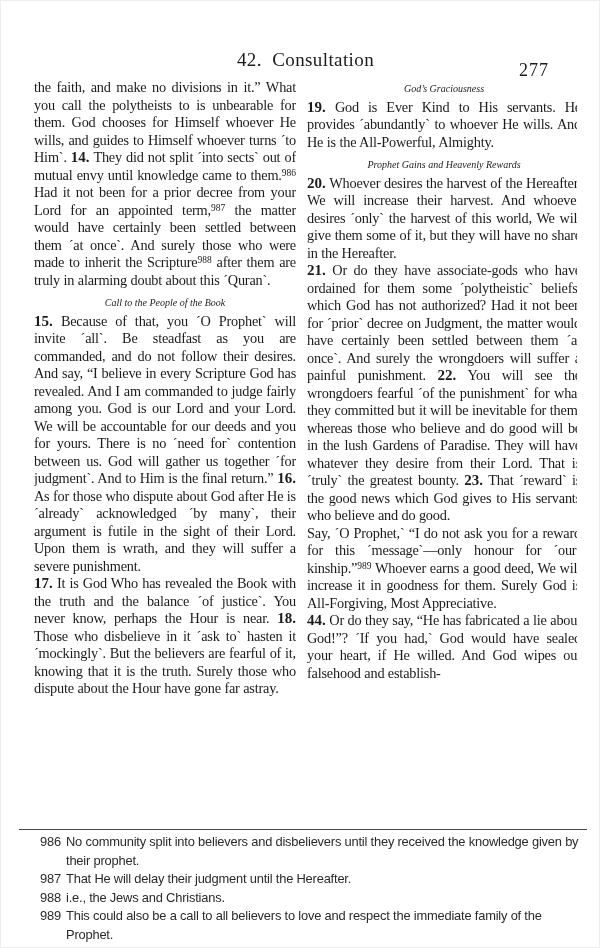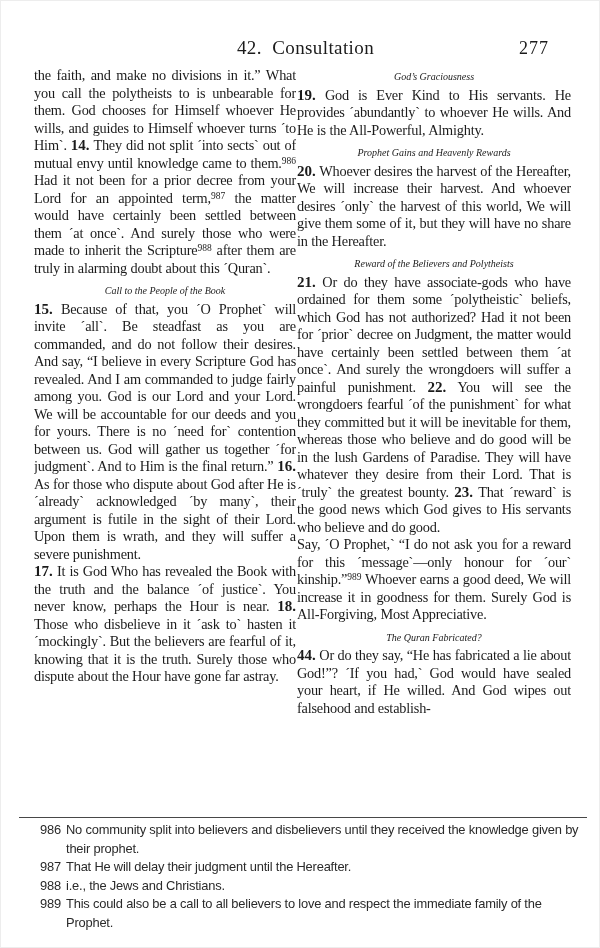--- a/index.html
+++ b/index.html
@@ -8,36 +8,36 @@
     box-sizing: border-box;
     width: 600px;
     height: 948px;
     background: #ffffff;
     border: 1px solid #ededed;
     padding: 36px 22px 0 33px;
     font-family: "Liberation Serif", "DejaVu Serif", serif;
     color: #1b1b1b;
     overflow: hidden;
   }
-  .page-header { position: relative; height: 30px; }
+  .page-header { position: relative; height: 30px; margin-top: 12px; }
   .doc-title {
     position: absolute; left: 0; right: 0; top: 0;
     text-align: center;
     font-size: 19px;
     letter-spacing: 0.4px;
     white-space: pre;
   }
   .page-number {
-    position: absolute; right: 28px; top: 1px;
+    position: absolute; right: 28px; top: 11px;
     font-size: 18px;
     letter-spacing: 1px;
   }
   .text-columns {
     display: flex;
-    gap: 1px;
+    gap: 11px;
     height: 744px;
     overflow: hidden;
   }
   .col { overflow: hidden; }
   .col-left  { width: 262px; flex: none; }
   .col-right { width: 274px; flex: none; }
 
   .body-para {
     margin: 0;
     text-align: justify;
@@ -99,24 +99,22 @@
         <p class="body-para"><span>the faith, and make no divisions in it.” What you call the polytheists to is unbearable for them. God chooses for Himself whoever He wills, and guides to Himself whoever turns ´to Him`. </span><span class="verse-num">14.</span><span> They did not split ´into sects` out of mutual envy until knowledge came to them.</span><span class="fn-ref">986</span><span> Had it not been for a prior decree from your Lord for an appointed term,</span><span class="fn-ref">987</span><span> the matter would have certainly been settled between them ´at once`. And surely those who were made to inherit the Scripture</span><span class="fn-ref">988</span><span> after them are truly in alarming doubt about this ´Quran`.</span></p>
         <div class="sec-heading">Call to the People of the Book</div>
         <p class="body-para"><span class="verse-num">15.</span><span> Because of that, you ´O Prophet` will invite ´all`. Be steadfast as you are commanded, and do not follow their desires. And say, “I believe in every Scripture God has revealed. And I am commanded to judge fairly among you. God is our Lord and your Lord. We will be accountable for our deeds and you for yours. There is no ´need for` contention between us. God will gather us together ´for judgment`. And to Him is the final return.” </span><span class="verse-num">16.</span><span> As for those who dispute about God after He is ´already` acknowledged ´by many`, their argument is futile in the sight of their Lord. Upon them is wrath, and they will suffer a severe punishment.</span></p>
         <p class="body-para"><span class="verse-num">17.</span><span> It is God Who has revealed the Book with the truth and the balance ´of justice`. You never know, perhaps the Hour is near. </span><span class="verse-num">18.</span><span> Those who disbelieve in it ´ask to` hasten it ´mockingly`. But the believers are fearful of it, knowing that it is the truth. Surely those who dispute about the Hour have gone far astray.</span></p>
       </div>
     <div class="col col-right">
         <div class="sec-heading">God’s Graciousness</div>
         <p class="body-para"><span class="verse-num">19.</span><span> God is Ever Kind to His servants. He provides ´abundantly` to whoever He wills. And He is the All-Powerful, Almighty.</span></p>
         <div class="sec-heading">Prophet Gains and Heavenly Rewards</div>
         <p class="body-para"><span class="verse-num">20.</span><span> Whoever desires the harvest of the Hereafter, We will increase their harvest. And whoever desires ´only` the harvest of this world, We will give them some of it, but they will have no share in the Hereafter.</span></p>
-        <div class="sec-heading">Reward of the Believers and Polytheists</div>
         <p class="body-para"><span class="verse-num">21.</span><span> Or do they have associate-gods who have ordained for them some ´polytheistic` beliefs, which God has not authorized? Had it not been for ´prior` decree on Judgment, the matter would have certainly been settled between them ´at once`. And surely the wrongdoers will suffer a painful punishment. </span><span class="verse-num">22.</span><span> You will see the wrongdoers fearful ´of the punishment` for what they committed but it will be inevitable for them, whereas those who believe and do good will be in the lush Gardens of Paradise. They will have whatever they desire from their Lord. That is ´truly` the greatest bounty. </span><span class="verse-num">23.</span><span> That ´reward` is the good news which God gives to His servants who believe and do good.</span></p>
         <p class="body-para"><span>Say, ´O Prophet,` “I do not ask you for a reward for this ´message`—only honour for ´our` kinship.”</span><span class="fn-ref">989</span><span> Whoever earns a good deed, We will increase it in goodness for them. Surely God is All-Forgiving, Most Appreciative.</span></p>
-        <div class="sec-heading">The Quran Fabricated?</div>
         <p class="body-para"><span class="verse-num">44.</span><span> Or do they say, “He has fabricated a lie about God!”? ´If you had,` God would have sealed your heart, if He willed. And God wipes out falsehood and establish-</span></p>
       </div>
   </div>
 
   <div class="page-footer">
     <hr class="footer-rule">
     <div class="footnotes">
         <div class="fn-item">
           <span class="fn-num">986</span>
           <span class="fn-text">No community split into believers and disbelievers until they received the knowledge given by their prophet.</span>

